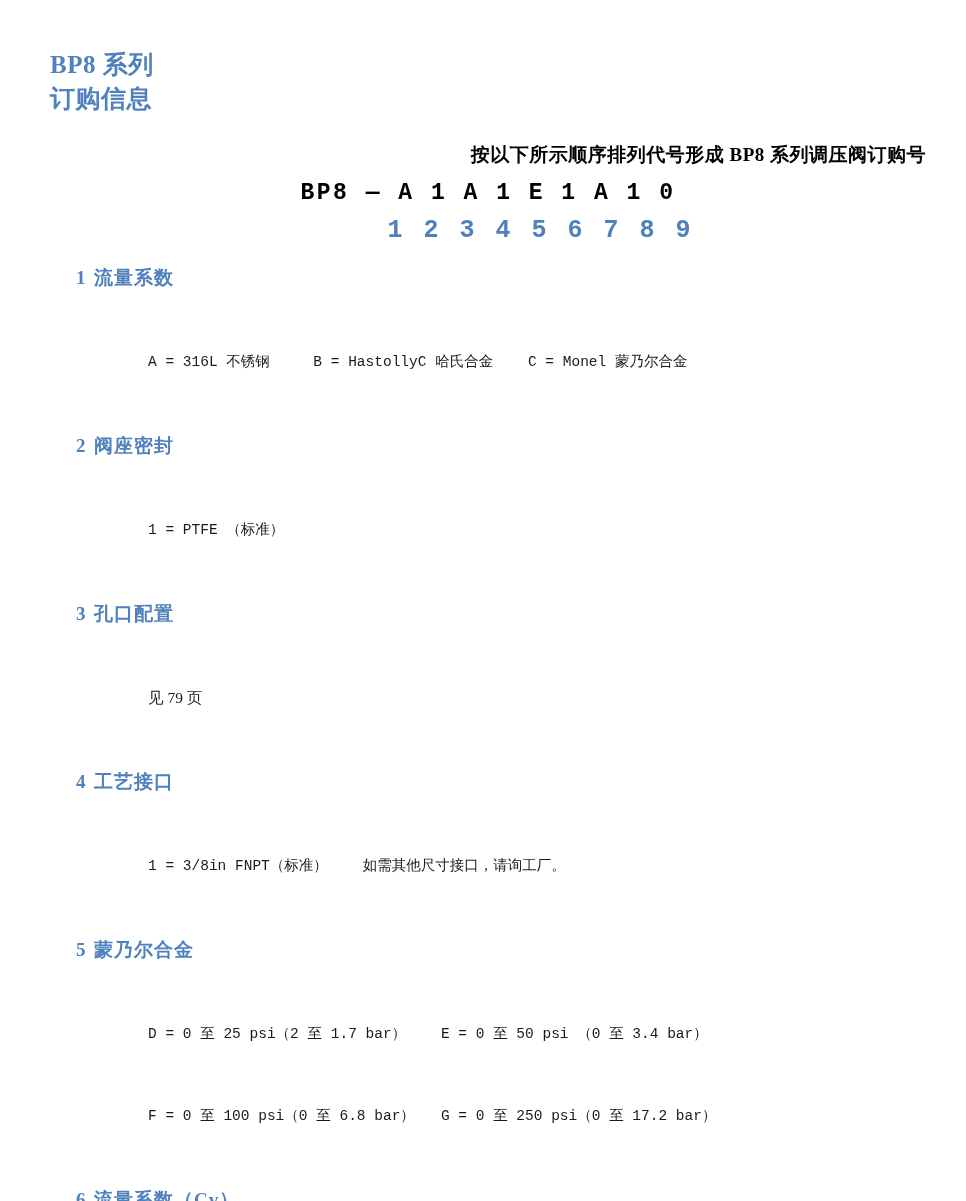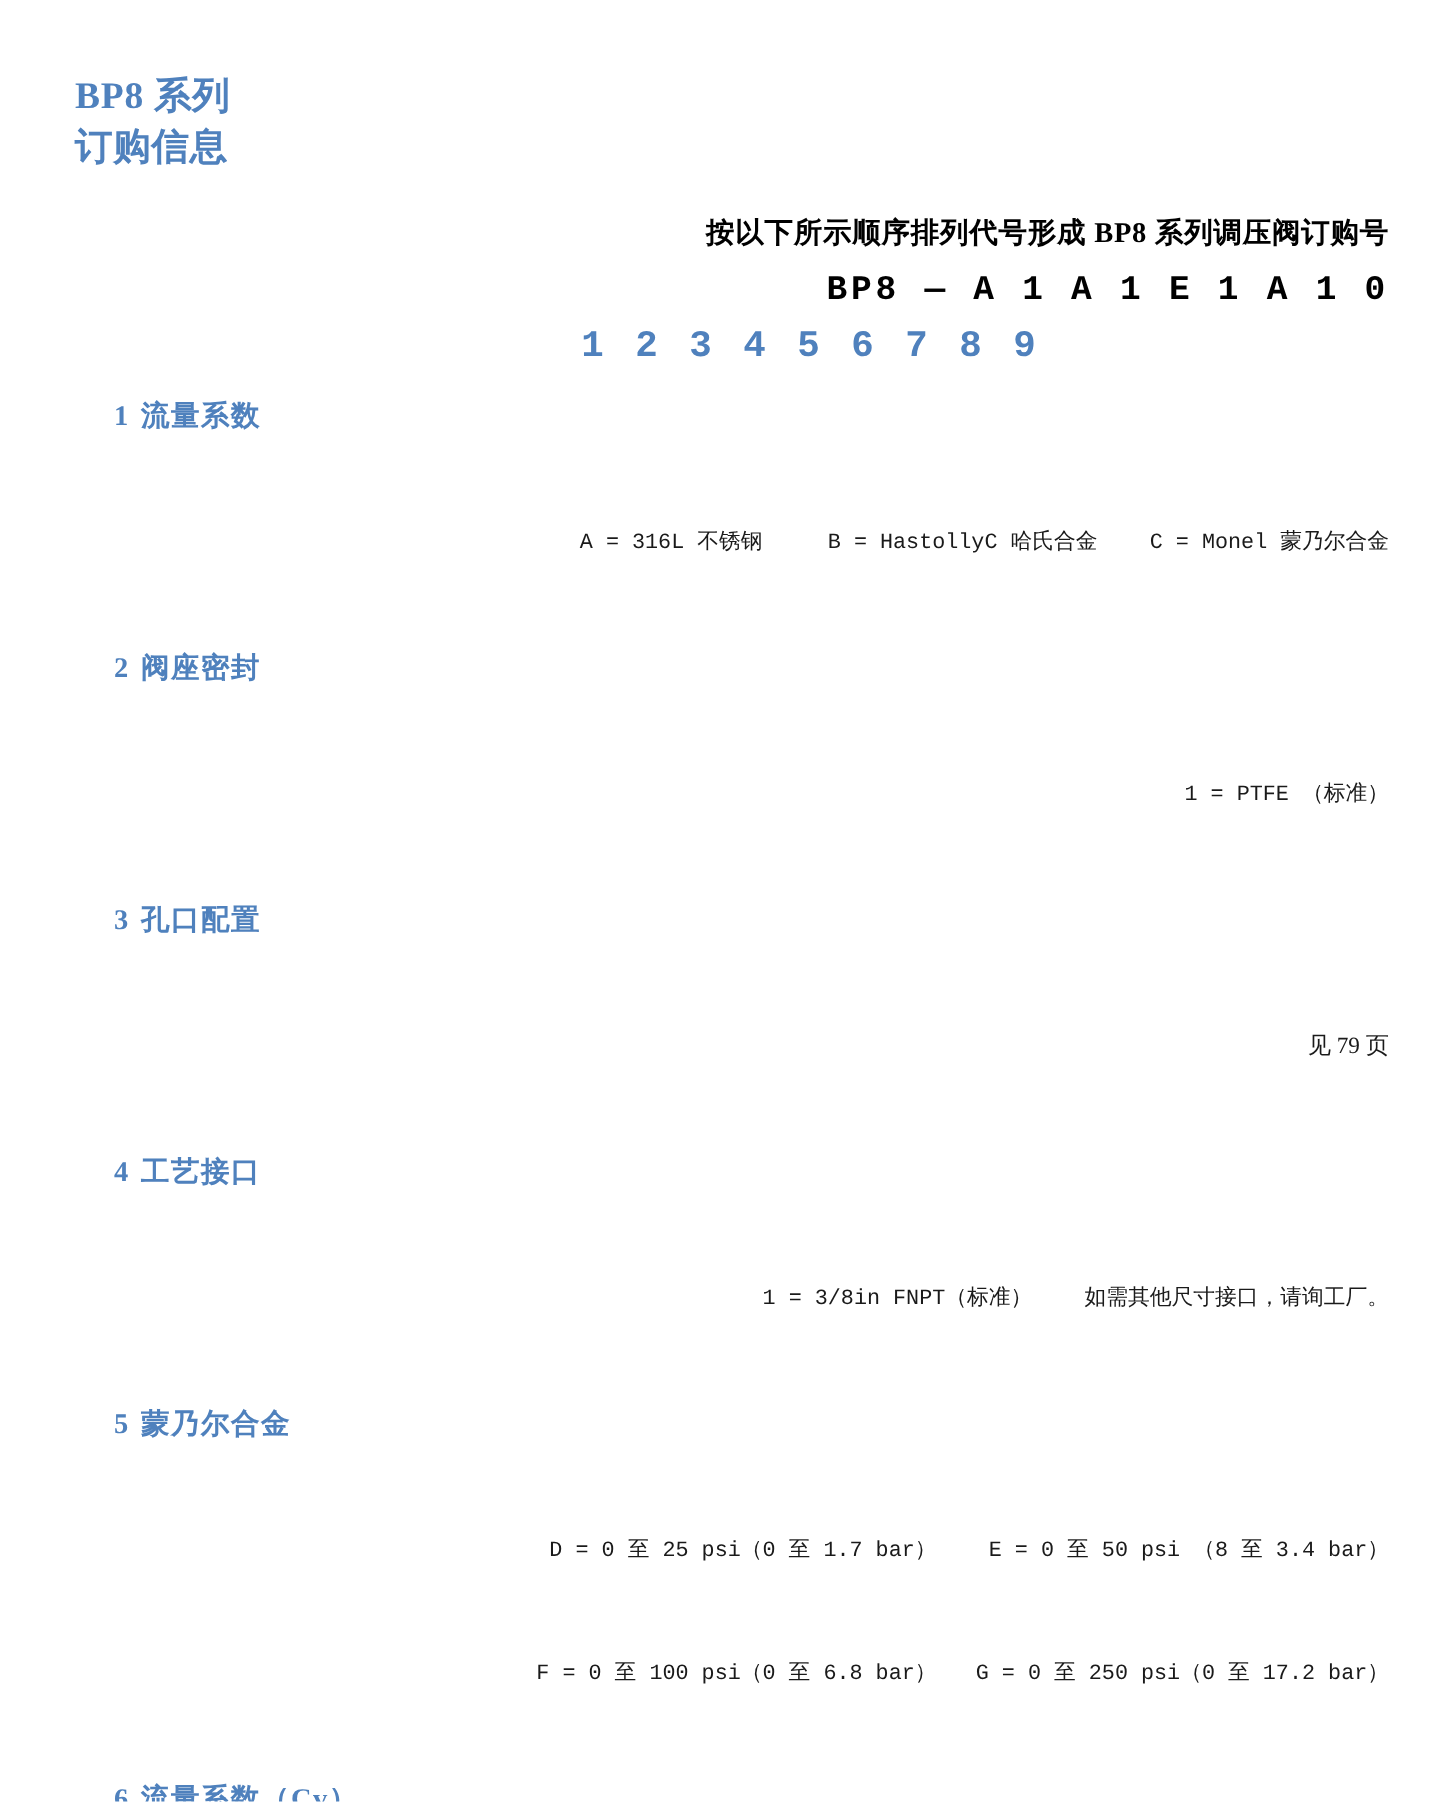--- a/index.html
+++ b/index.html
@@ -36,21 +36,21 @@
   .intro-line {
     text-align: right;
     font-family: "Liberation Serif", serif;
     font-weight: bold;
     font-size: 19px;
     margin-top: 26px;
     color: #000;
     letter-spacing: 0.5px;
   }
   .code-line {
-    text-align: right;
+    text-align: center;
     font-family: "Liberation Mono", monospace;
     font-weight: bold;
     font-size: 23px;
     letter-spacing: 2.5px;
     margin-top: 12px;
     color: #000;
   }
   .digits-line {
     text-align: center;
     font-family: "Liberation Mono", monospace;
@@ -102,21 +102,20 @@
     white-space: pre;
     margin-bottom: 4px;
   }
   .sec-body.cn {
     font-family: "Liberation Serif", serif;
     font-size: 15.5px;
   }
   .sec-body div {
     white-space: pre;
     margin-top: 4px;
-    text-align: right;
   }
 </style>
 </head>
 <body>
 
 <div class="page">
 
   <div class="doc-title">
     <div>BP8 系列</div>
     <div>订购信息</div>
@@ -171,21 +170,21 @@
         <div>1 = 3/8in FNPT（标准）    如需其他尺寸接口，请询工厂。</div>
       </div>
     </div>
 
     <div class="section">
       <div class="sec-head">
         <span class="sec-num">5</span>
         <span class="sec-title">蒙乃尔合金</span>
       </div>
       <div class="sec-body">
-        <div>D = 0 至 25 psi（0 至 1.7 bar）    E = 0 至 50 psi （8 至 3.4 bar）</div>
+        <div>D = 0 至 25 psi（2 至 1.7 bar）    E = 0 至 50 psi （0 至 3.4 bar）</div>
         <div>F = 0 至 100 psi（0 至 6.8 bar）   G = 0 至 250 psi（0 至 17.2 bar）</div>
       </div>
     </div>
 
     <div class="section">
       <div class="sec-head">
         <span class="sec-num">6</span>
         <span class="sec-title">流量系数（Cv）</span>
       </div>
 

